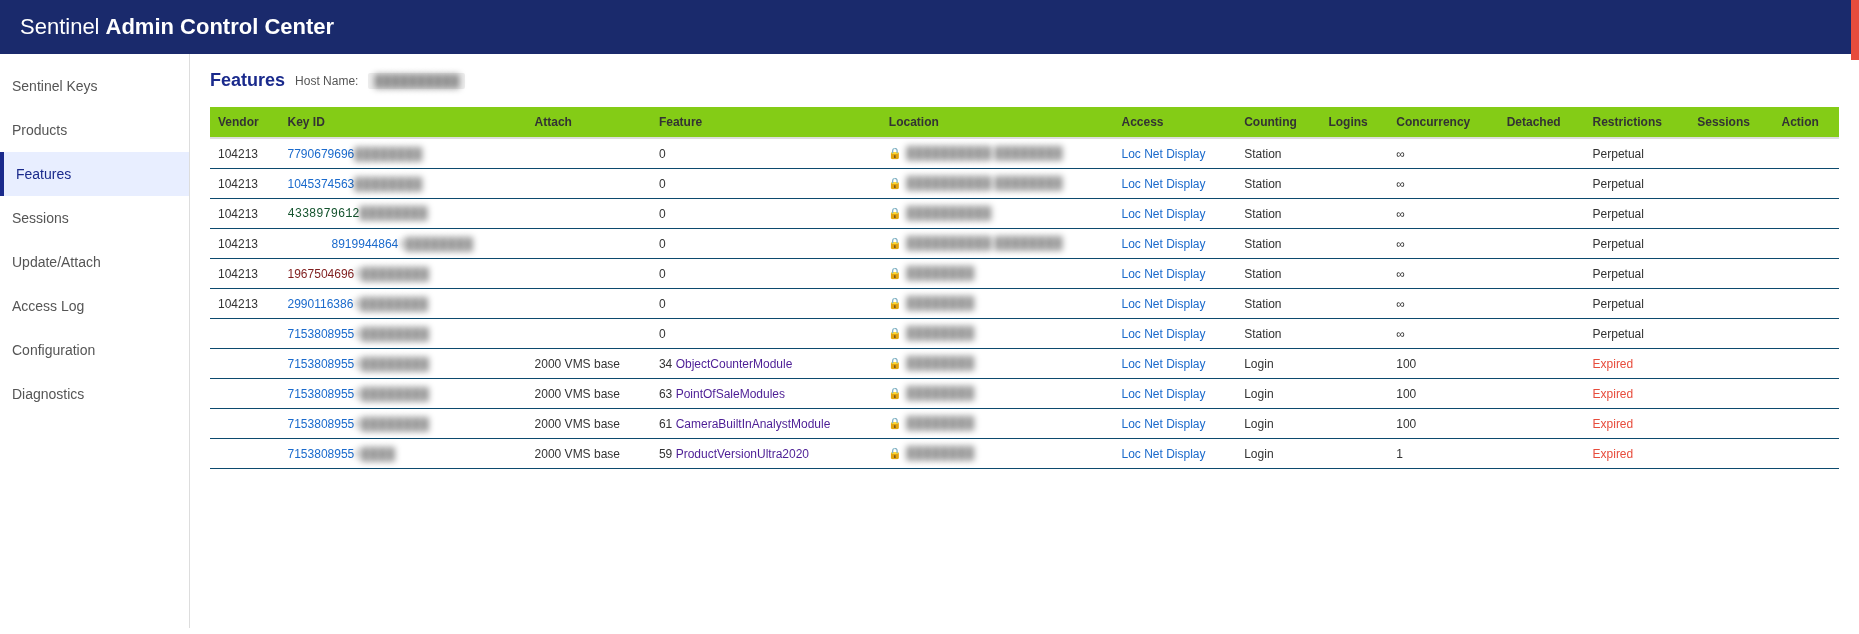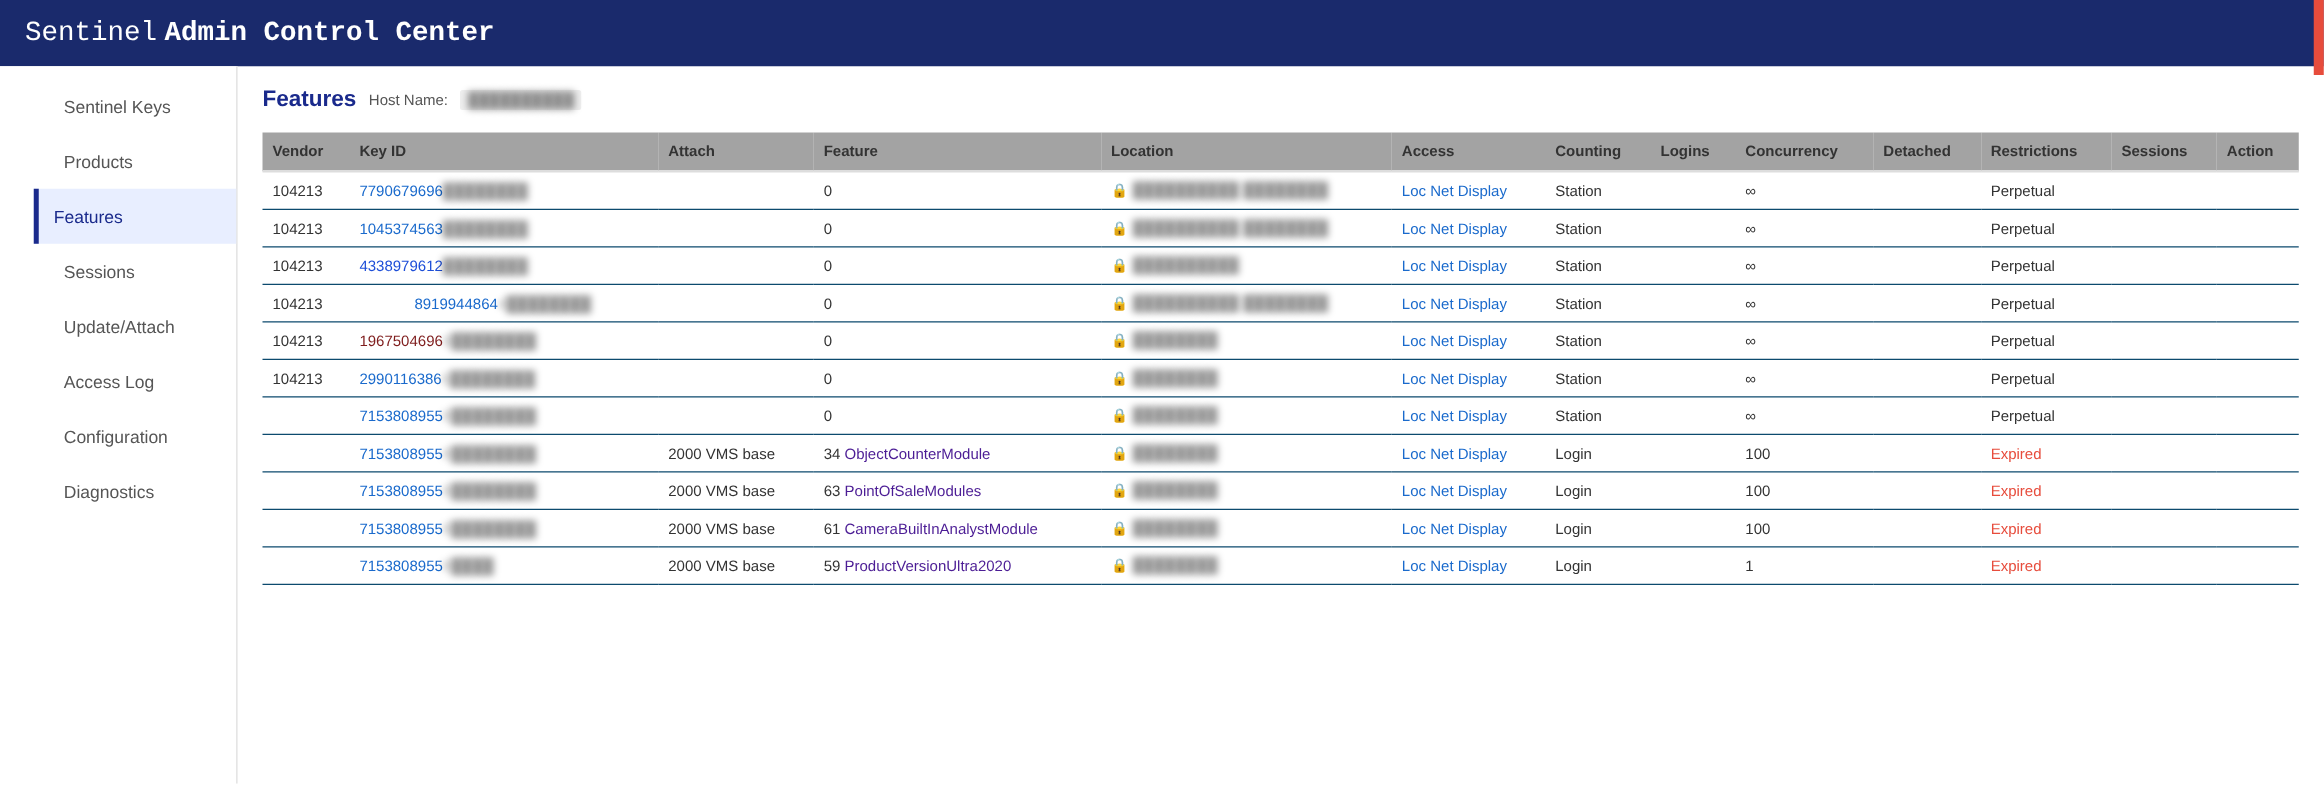--- a/index.html
+++ b/index.html
@@ -6,21 +6,20 @@
     body { font-family: Arial, sans-serif; font-size: 13px; background: #fff; }
 
     .header {
       background: #1a2a6c;
       color: #fff;
       padding: 14px 20px;
       font-size: 22px;
       font-weight: bold;
       display: flex;
       align-items: center;
-      font-family: Liberation Mono, monospace;
     }
     .header .sentinel { font-weight: normal; margin-right: 6px; }
     .header .accent-bar {
       position: absolute;
       right: 0;
       top: 0;
       width: 8px;
       height: 60px;
       background: #e74c3c;
     }
@@ -32,26 +31,25 @@
 
     .sidebar {
       width: 190px;
       min-width: 190px;
       border-right: 1px solid #ddd;
       background: #fff;
       padding-top: 10px;
     }
 
     .sidebar-item {
-      padding: 14px 24px;
+      padding: 14px 12px;
       cursor: pointer;
       color: #1a2a8c;
       font-size: 14px;
       border-bottom: none;
-      margin-left: 27px;
     }
     .sidebar-item.active {
       color: #1a2a8c;
       border-left: 4px solid #1a2a8c;
       background: #e8eeff;
       padding-left: 12px;
     }
     .sidebar-item.inactive { color: #555; }
 
     .main {
@@ -82,21 +80,21 @@
       padding: 1px 6px;
       border-radius: 2px;
     }
 
     table {
       width: 100%;
       border-collapse: collapse;
       font-size: 12px;
     }
     thead tr {
-      background: #a3a3a3;
+      background: #84cc16;
       border-bottom: 2px solid #ddd;
     }
     thead th {
       padding: 8px 8px;
       text-align: left;
       font-weight: bold;
       color: #333;
       white-space: nowrap;
     }
     tbody tr {
@@ -199,21 +197,21 @@
             <td>Station</td>
             <td></td>
             <td>∞</td>
             <td></td>
             <td>Perpetual</td>
             <td></td>
             <td></td>
           </tr>
           <tr>
             <td>104213</td>
-            <td><span style="color: #1d4ed8;">4338979612</span><span class="blurred">████████</span></td>
+            <td><span style="color: #14532d; font-family: Liberation Mono, monospace;">4338979612</span><span class="blurred">████████</span></td>
             <td></td>
             <td>0</td>
             <td><span class="lock-icon" style="font-size: 11px;">🔒</span> <span class="blurred">██████████</span></td>
             <td><span class="access-link">Loc Net Display</span></td>
             <td>Station</td>
             <td></td>
             <td>∞</td>
             <td></td>
             <td>Perpetual</td>
             <td></td>

